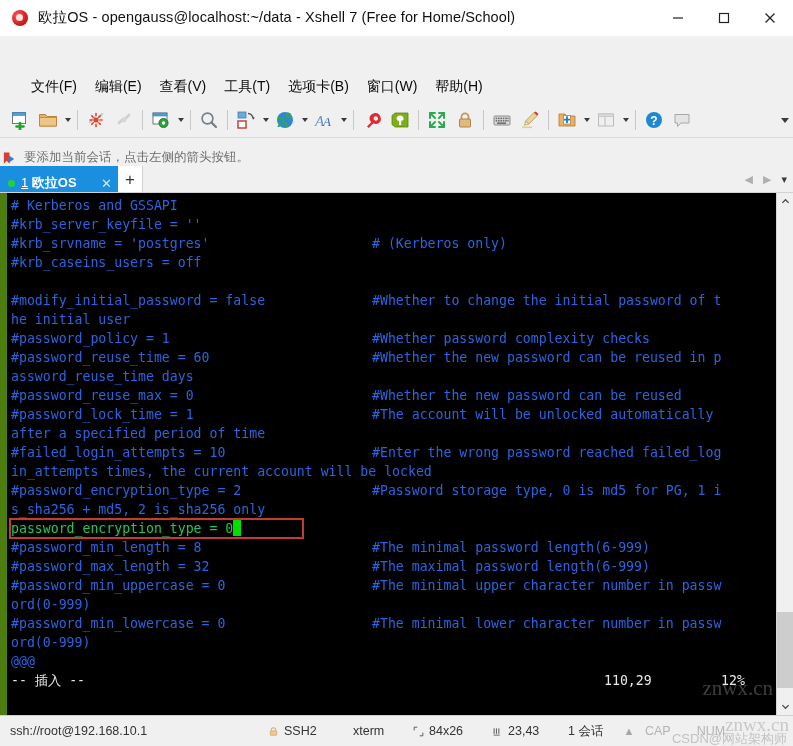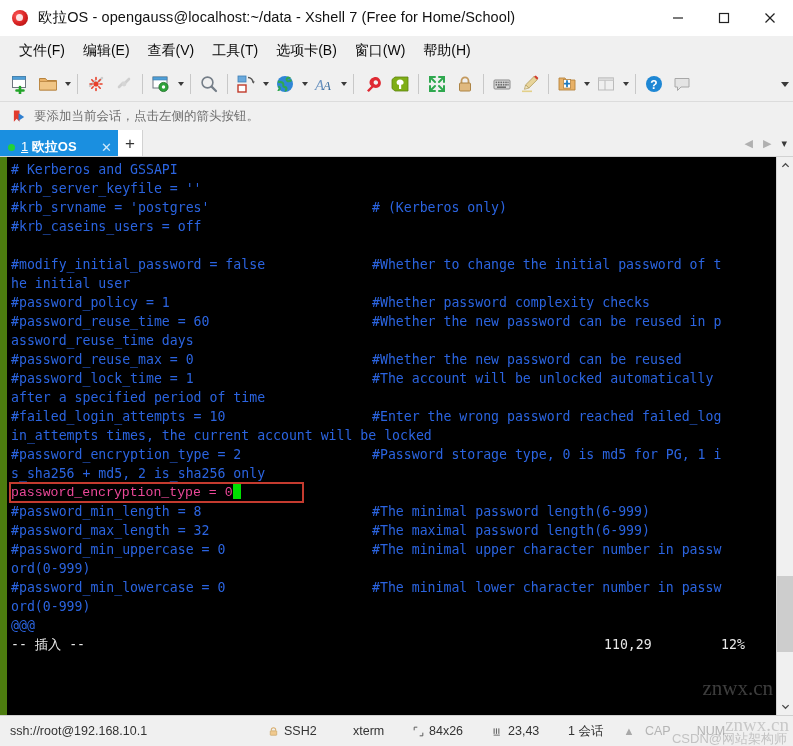--- a/index.html
+++ b/index.html
@@ -48,21 +48,22 @@
     display: flex; align-items: center; justify-content: center;
     color: #222;
   }
   .wbtn svg { display: block; }
 
   
   .menubar {
     height: 30px; min-height: 30px;
     background: #f0f0f0;
     display: flex; align-items: center;
-    padding-left: 10px;
+    padding-left: 22px;
+    margin-top: 36px;
   }
   .menu-item {
     font-size: 14px; color: #0a0a0a;
     padding: 3px 9px; white-space: nowrap;
   }
 
   
   .toolbar {
     height: 36px; min-height: 36px;
     background: #f0f0f0;
@@ -111,22 +112,22 @@
   .addr-caret::after {
     content: ""; width: 0; height: 0;
     border-left: 4px solid transparent; border-right: 4px solid transparent;
     border-top: 5px solid #3a3a3a;
   }
 
   
   .noticebar {
     height: 28px; min-height: 28px;
     background: #f0f0f0;
-    display: flex; align-items: center;
-    padding-left: 12px;
+    display: flex; align-items: flex-end;
+    padding-left: 2px;
   }
   .notice-ico { margin-right: 7px; display: flex; align-items: center; }
   .notice-text { font-size: 12.5px; color: #6e6e6e; white-space: nowrap; }
 
   
   .tabbar {
     height: 27px; min-height: 27px;
     background: #f0f0f0;
     display: flex; align-items: stretch;
     position: relative;
@@ -177,21 +178,21 @@
     font-size: 13.2px;
     line-height: 19px;
     padding: 3px 0 0 4px;
     position: relative;
     overflow: hidden;
     white-space: pre;
   }
   .tline { height: 19px; position: relative; color: #2b64e0; }
   .tline .seg-left { position: absolute; left: 0; top: 0; }
   .tline .seg-right { position: absolute; left: 361px; top: 0; }
-  .tline.white { color: #ec4899; font-family: Liberation Mono, monospace; }
+  .tline.white { color: #22c55e; }
   .highlight-box {
     position: absolute;
     border: 2px solid #c43b2f;
     left: 2px;
     height: 21px;
     width: 295px;
     pointer-events: none;
   }
   .cursor-block {
     display: inline-block;

